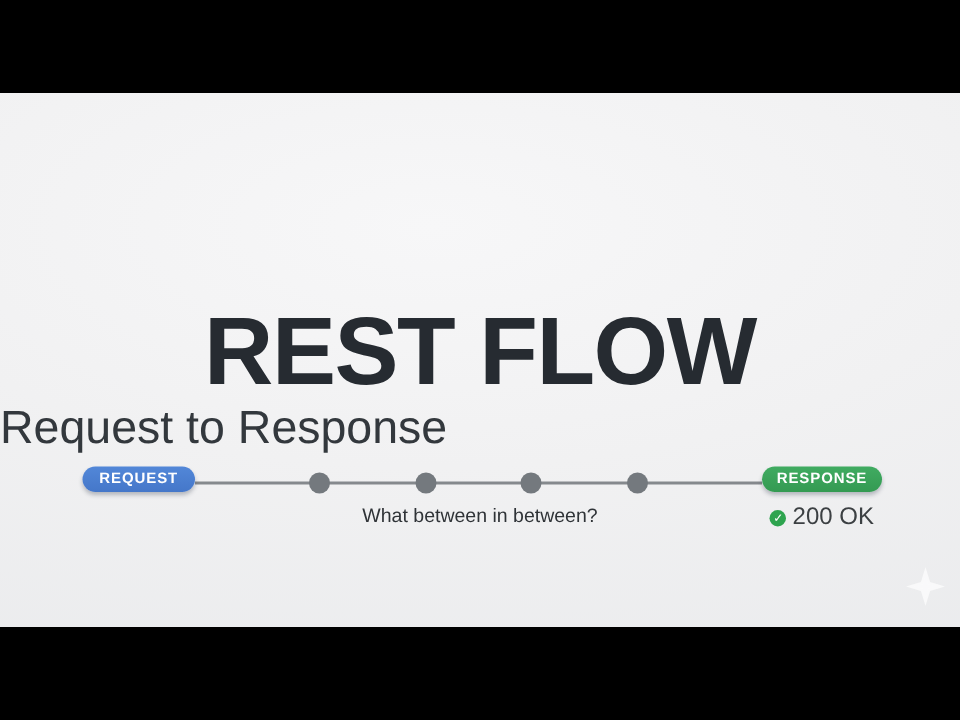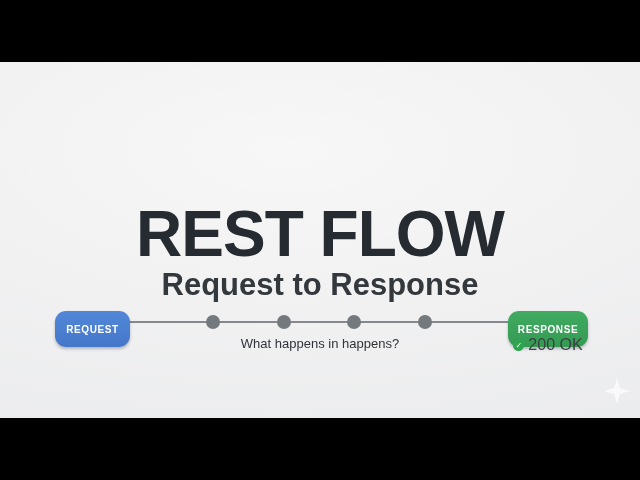--- a/index.html
+++ b/index.html
@@ -45,41 +45,41 @@
     color: #262b31;
     line-height: 1;
     margin-top: 12px;
   }
 
   .subtitle {
     position: absolute;
     top: 205px;
     left: 0;
     width: 640px;
-    text-align: center;
+    text-align: left;
     font-size: 31px;
-    font-weight: 700;
+    font-weight: 400;
     color: #33383d;
     line-height: 1.15;
   }
 
   .flow-row { position: absolute; top: 0; left: 0; width: 640px; height: 356px; }
 
   .flow-line {
     position: absolute;
     top: 259px; 
     left: 130px;
     width: 378px;
     height: 2px;
     background: #85898d;
   }
 
   .pill {
     position: absolute;
-    height: 36px;
+    height: 17px;
     border-radius: 11px;
     display: flex;
     align-items: center;
     justify-content: center;
     color: #ffffff;
     font-size: 10px;
     font-weight: 700;
     letter-spacing: 0.6px;
     box-shadow: 0 2px 3px rgba(40,50,70,0.30);
   }
@@ -178,21 +178,21 @@
           <div class="dot"></div>
           <div class="dot"></div>
           <div class="dot"></div>
           <div class="dot"></div>
         </div>
 
       <div class="pill request">REQUEST</div>
 
       <div class="pill response">RESPONSE</div>
 
-      <div class="caption">What happens in happens?</div>
+      <div class="caption">What between in between?</div>
 
       <div class="status">
         <span class="check-badge">✓</span>
         <span class="status-text">200 OK</span>
       </div>
     </div>
 
     <svg class="sparkle" viewBox="0 0 24 24">
       <path d="M12 0 L14.8 9.2 L24 12 L14.8 14.8 L12 24 L9.2 14.8 L0 12 L9.2 9.2 Z" fill="#ffffff" opacity="0.85"></path>
       <path d="M12 5 L13.6 10.4 L19 12 L13.6 13.6 L12 19 L10.4 13.6 L5 12 L10.4 10.4 Z" fill="#fdfdfe"></path>

